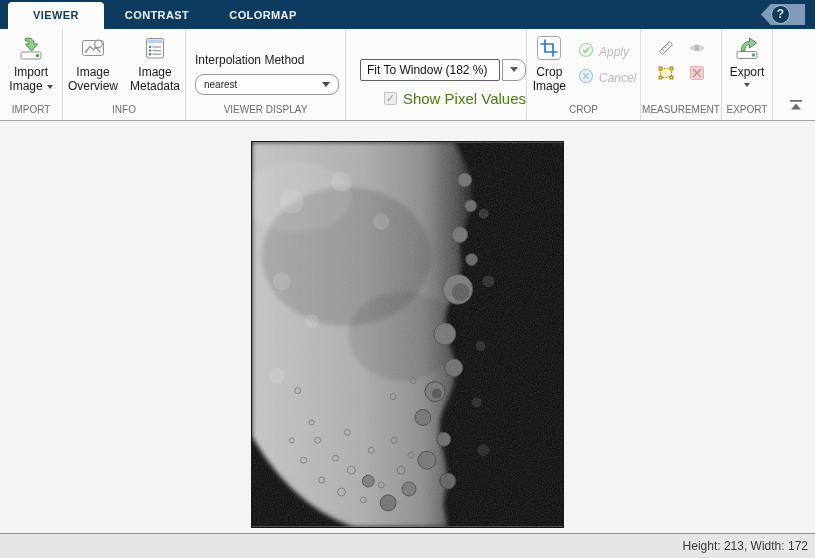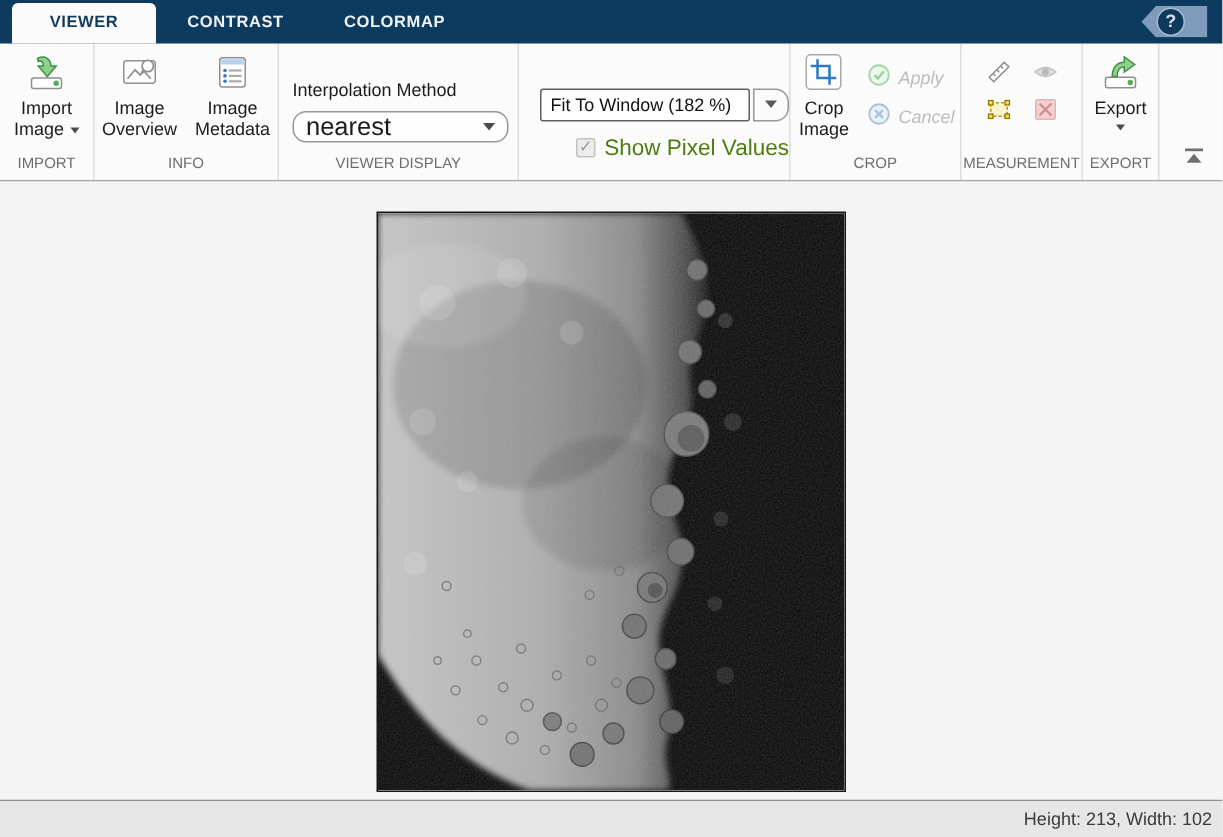--- a/index.html
+++ b/index.html
@@ -32,21 +32,21 @@
   .caret.sm { border-left-width:3.5px; border-right-width:3.5px; border-top-width:4px; margin-left:4px; }
   .caret.gray { border-top-color:#5a5a5a; }
 
   .sec-import { width:63px; }
   .sec-info { width:123px; }
   .sec-info .section-content { gap:4px; }
   .sec-display { width:160px; }
   .sec-display .section-content { flex-direction:column; align-items:flex-start; padding-left:9px;text-align:right; }
   .interp-label { font-size:12px; color:#1c1c1c; margin-top:12px; }
   .dropdown { margin-top:7px; width:144px; height:21px; border:1px solid #979797; border-radius:9px;
-              background:#fdfdfd; display:flex; align-items:center; padding:0 8px; font-size:17px; color:#1c1c1c; }
+              background:#fdfdfd; display:flex; align-items:center; padding:0 8px; font-size:10px; color:#1c1c1c; }
   .dropdown .caret { margin-left:auto; }
 
   .sec-zoom { width:181px; }
   .sec-zoom .section-content { flex-direction:column; align-items:flex-end; padding-left:8px; }
   .combo { margin-top:12px; width:166px; height:22px; display:flex; }
   .combo-text { flex:1; border:1px solid #5f5f5f; border-radius:2px; background:#fff; font-size:12px;
                 color:#121212; padding:0 6px; line-height:20px; white-space:nowrap; overflow:hidden; }
   .combo-btn { width:24px; margin-left:2px; border:1px solid #979797; border-radius:0 9px 9px 0;
                background:#fbfbfb; display:flex; align-items:center; justify-content:center; }
   .check-row { margin-top:9px; display:flex; align-items:center; gap:6px; }
@@ -355,16 +355,16 @@
           <circle cx="130" cy="80" r="8"></circle>
             <circle cx="60" cy="180" r="7"></circle>
             <circle cx="25" cy="235" r="8"></circle>
         </g>
         <rect width="313" height="387" filter="url(#grain)" opacity="0.32"></rect>
       </svg>
     </div>
   </div>
 
   <div class="statusbar">
-    <span>Height: 213, Width: 102</span>
+    <span>Height: 213, Width: 172</span>
   </div>
 
 </div>
 
 </body></html>

